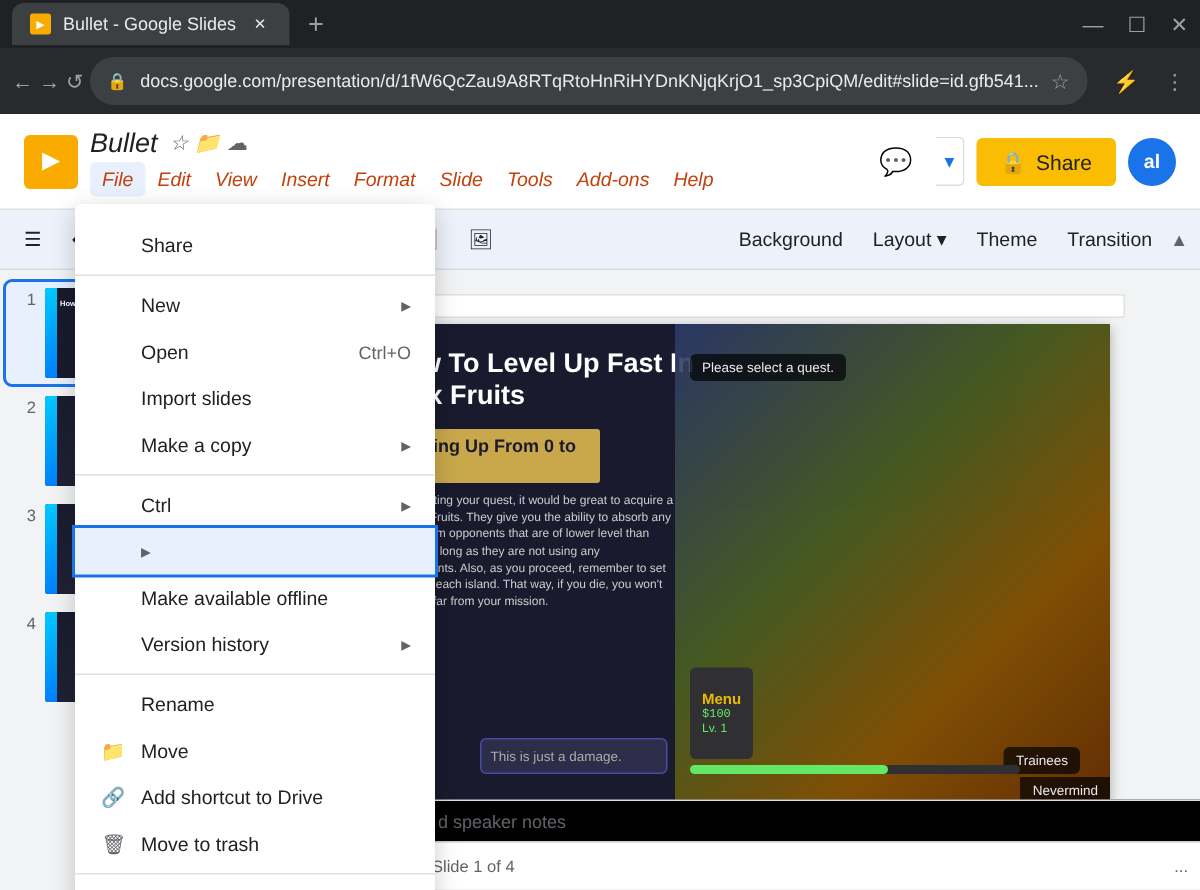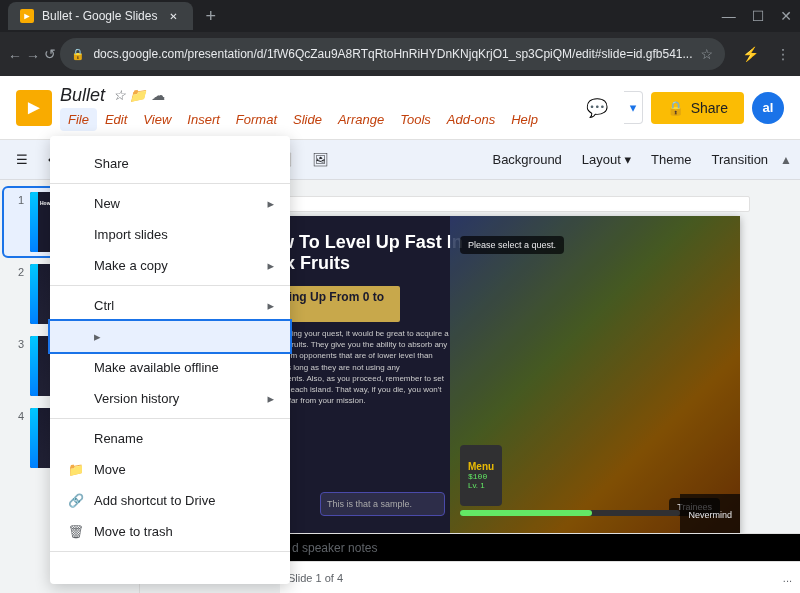--- a/index.html
+++ b/index.html
@@ -371,21 +371,20 @@
           <span class="title-icon">☁</span>
         </div>
       </div>
       <div class="app-menu">
         <div class="menu-item active">File</div>
         <div class="menu-item">Edit</div>
         <div class="menu-item">View</div>
         <div class="menu-item">Insert</div>
         <div class="menu-item">Format</div>
         <div class="menu-item">Slide</div>
-        <div class="menu-item">Arrange</div>
         <div class="menu-item">Tools</div>
         <div class="menu-item">Add-ons</div>
         <div class="menu-item">Help</div>
       </div>
     </div>
   </div>
   <div class="header-right">
     <div class="comments-btn">💬</div>
     <div class="present-group">
       <div class="present-dropdown">▾</div>
@@ -459,33 +458,33 @@
       <div class="slide-content">
         <div class="slide-title" style="margin-left:40px;font-size:18px;font-weight:bold;max-width:240px;">How To Level Up Fast In Blox Fruits</div>
         <div style="position:absolute;left:50px;top:70px;right:0;bottom:0;">
           <div style="background:#c8a84b;color:#1a1a2e;padding:4px 8px;font-size:12px;font-weight:bold;width:150px;border-radius:2px;margin-bottom:6px;">Leveling Up From 0 to 700</div>
           <div style="font-size:8px;color:#ccc;line-height:1.4;max-width:200px;">
             Before starting your quest, it would be great to acquire a few Logie Fruits. They give you the ability to absorb any damage from opponents that are of lower level than yourself, as long as they are not using any enhancements. Also, as you proceed, remember to set spawns on each island. That way, if you die, you won't spawn too far from your mission.
           </div>
         </div>
         <div style="position:absolute;right:0;top:0;width:290px;height:100%;background:linear-gradient(135deg,#2d3a6a 0%,#4a6020 40%,#8b5500 70%,#6b3000 100%);opacity:0.9;">
           <div style="position:absolute;bottom:20px;right:20px;background:rgba(0,0,0,0.7);padding:4px 8px;border-radius:4px;color:white;font-size:9px;">Trainees</div>
-          <div style="position:absolute;bottom:0;right:0;background:rgba(0,0,0,0.7);padding:16px 8px;color:white;font-size:9px;">Nevermind</div>
+          <div style="position:absolute;bottom:0;right:0;background:rgba(0,0,0,0.7);padding:4px 8px;color:white;font-size:9px;">Nevermind</div>
           <div style="position:absolute;left:10px;top:20px;background:rgba(0,0,0,0.7);padding:4px 8px;border-radius:4px;color:white;font-size:9px;">Please select a quest.</div>
           <div style="position:absolute;bottom:30px;left:10px;background:#333;padding:16px 8px;border-radius:4px;color:white;font-size:9px;">
             <div style="color:#ffcc00;font-size:10px;font-weight:bold;">Menu</div>
             <div style="color:#6bff6b;font-size:8px;font-family:Liberation Mono, monospace;">$100</div>
             <div style="color:#6bff6b;font-size:8px;">Lv. 1</div>
           </div>
           <div style="position:absolute;bottom:20px;left:10px;right:60px;height:6px;background:#333;border-radius:3px;">
             <div style="width:60%;height:100%;background:#6bff6b;border-radius:3px;"></div>
           </div>
         </div>
         <div style="position:absolute;bottom:20px;left:120px;right:295px;background:rgba(50,50,80,0.8);border:1px solid #4a4aaa;padding:6px;border-radius:4px;">
-          <div style="font-size:9px;color:#aaa;">This is that a sample.</div>
+          <div style="font-size:9px;color:#aaa;">This is just a damage.</div>
         </div>
       </div>
     </div>
     <div style="width:560px;height:8px;"></div>
 
     <div style="position:absolute;bottom:32px;left:140px;right:0;height:28px;background:#000000;border-top:1px solid #e0e0e0;display:flex;align-items:center;padding:0 12px;font-size:12px;color:#5f6368;">
       <span>d speaker notes</span>
     </div>
 
     <div style="position:absolute;bottom:0;left:140px;right:0;height:32px;background:#fff;border-top:1px solid #e0e0e0;display:flex;align-items:center;padding:0 8px;gap:8px;">
@@ -505,20 +504,25 @@
   </div>
 
   <div class="menu-section">
     <div class="menu-row">
       <span class="menu-row-icon"></span>
       <span class="menu-row-text">New</span>
       <span class="menu-row-arrow">▸</span>
     </div>
     <div class="menu-row">
       <span class="menu-row-icon"></span>
+      <span class="menu-row-text">Open</span>
+      <span class="menu-row-shortcut">Ctrl+O</span>
+    </div>
+    <div class="menu-row">
+      <span class="menu-row-icon"></span>
       <span class="menu-row-text">Import slides</span>
     </div>
     <div class="menu-row">
       <span class="menu-row-icon"></span>
       <span class="menu-row-text">Make a copy</span>
       <span class="menu-row-arrow">▸</span>
     </div>
   </div>
 
   <div class="menu-section">

